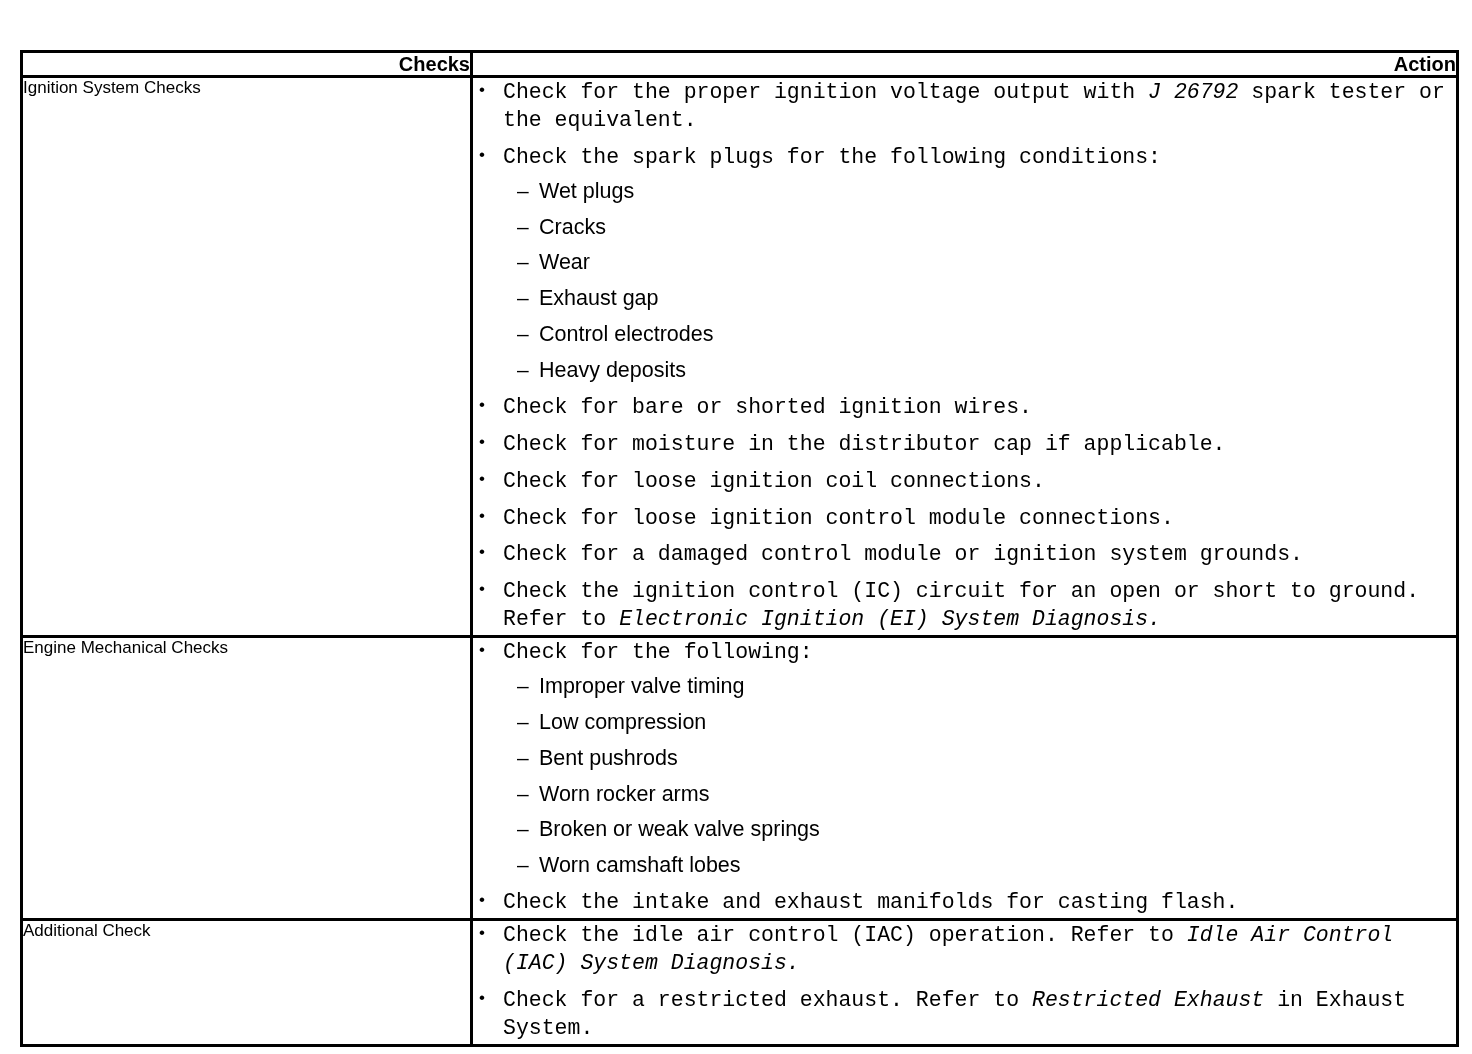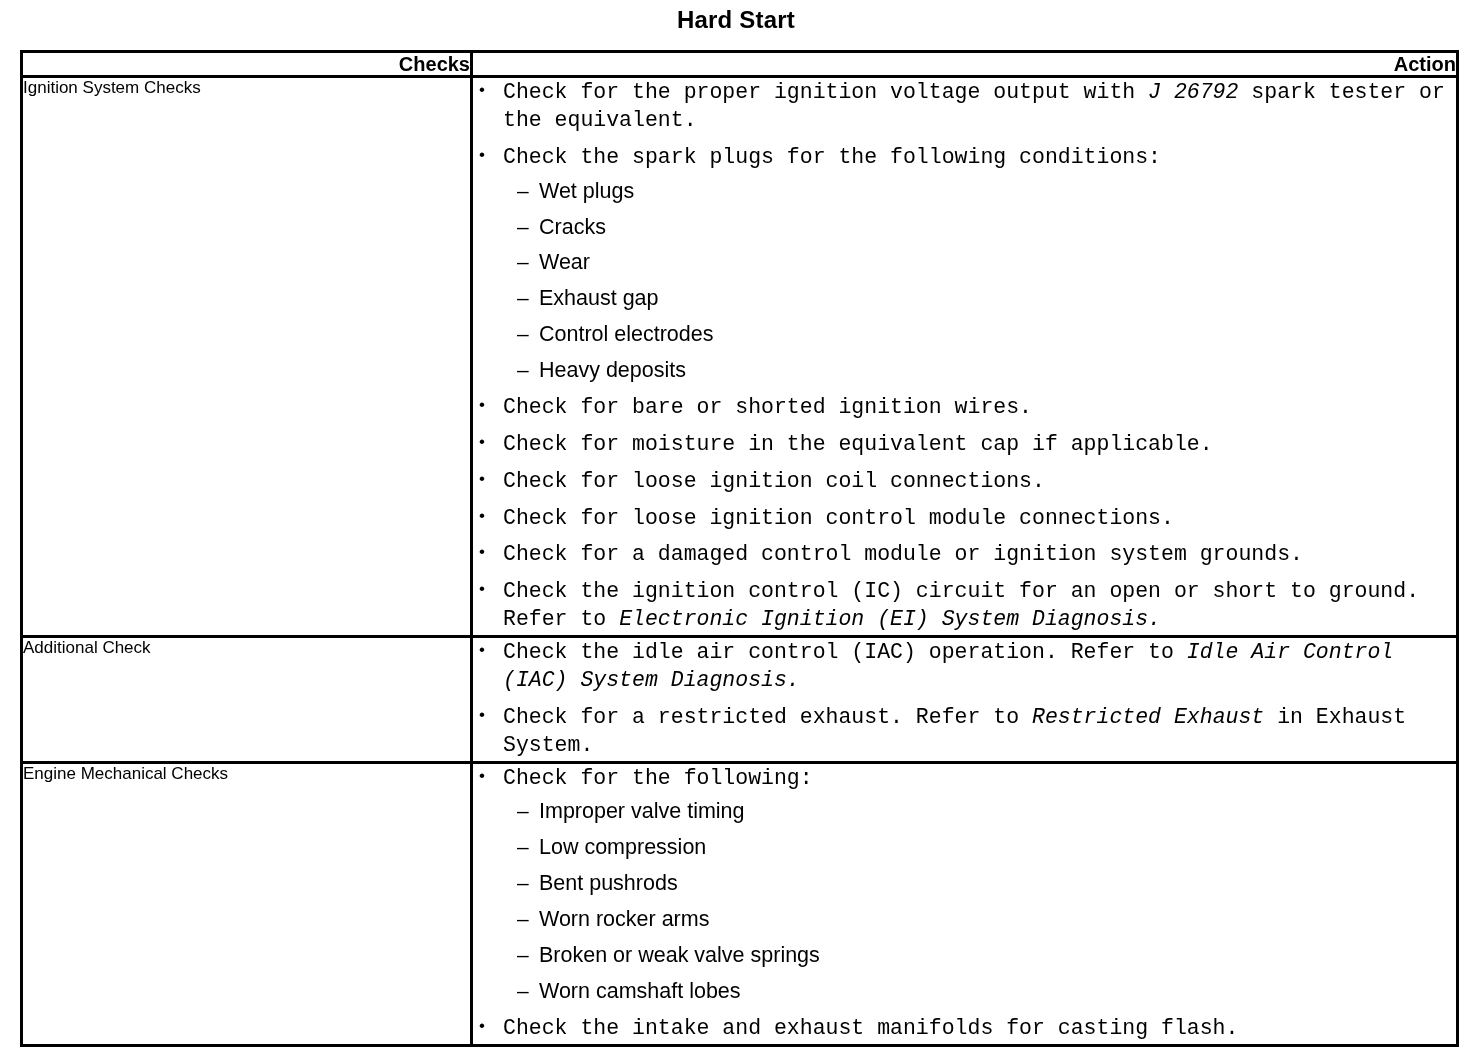--- a/index.html
+++ b/index.html
@@ -102,21 +102,20 @@
     line-height: 1.25;
   }
   .ital { font-style: italic; }
   .txt { display: inline; font-family: Liberation Mono, monospace; }
 </style>
 </head>
 <body>
 
 <div class="page">
 
-  <div class="doc-title">Hard Start</div>
 
   <table class="dtc-table">
     <colgroup>
       <col class="col-checks">
       <col class="col-action">
     </colgroup>
     <thead>
       <tr>
         <th class="hdr">Checks</th>
         <th class="hdr">Action</th>
@@ -131,49 +130,49 @@
               <li><span class="bullet">•</span><span class="txt"><span>Check for the proper ignition voltage output with </span><span class="ital">J 26792</span><span> spark tester or the equivalent.</span></span></li>
               <li><span class="bullet">•</span><span class="txt"><span>Check the spark plugs for the following conditions:</span></span><ul class="b2">
                   <li><span class="dash">–</span><span>Wet plugs</span></li>
                   <li><span class="dash">–</span><span>Cracks</span></li>
                   <li><span class="dash">–</span><span>Wear</span></li>
                   <li><span class="dash">–</span><span>Exhaust gap</span></li>
                   <li><span class="dash">–</span><span>Control electrodes</span></li>
                   <li><span class="dash">–</span><span>Heavy deposits</span></li>
                 </ul></li>
               <li><span class="bullet">•</span><span class="txt"><span>Check for bare or shorted ignition wires.</span></span></li>
-              <li><span class="bullet">•</span><span class="txt"><span>Check for moisture in the equivalent cap if applicable.</span></span></li>
+              <li><span class="bullet">•</span><span class="txt"><span>Check for moisture in the distributor cap if applicable.</span></span></li>
               <li><span class="bullet">•</span><span class="txt"><span>Check for loose ignition coil connections.</span></span></li>
               <li><span class="bullet">•</span><span class="txt"><span>Check for loose ignition control module connections.</span></span></li>
               <li><span class="bullet">•</span><span class="txt"><span>Check for a damaged control module or ignition system grounds.</span></span></li>
               <li><span class="bullet">•</span><span class="txt"><span>Check the ignition control (IC) circuit for an open or short to ground. Refer to </span><span class="ital">Electronic Ignition (EI) System Diagnosis.</span></span></li>
-            </ul>
-          </td>
-        </tr>
-        <tr>
-          <td class="checks-cell"><span>Additional Check</span></td>
-          <td class="action-cell">
-            <ul class="b1">
-              <li><span class="bullet">•</span><span class="txt"><span>Check the idle air control (IAC) operation. Refer to </span><span class="ital">Idle Air Control (IAC) System Diagnosis.</span></span></li>
-              <li><span class="bullet">•</span><span class="txt"><span>Check for a restricted exhaust. Refer to </span><span class="ital">Restricted Exhaust</span><span> in  Exhaust  System.</span></span></li>
             </ul>
           </td>
         </tr>
         <tr>
           <td class="checks-cell"><span>Engine Mechanical Checks</span></td>
           <td class="action-cell">
             <ul class="b1">
               <li><span class="bullet">•</span><span class="txt"><span>Check for the following:</span></span><ul class="b2">
                   <li><span class="dash">–</span><span>Improper valve timing</span></li>
                   <li><span class="dash">–</span><span>Low compression</span></li>
                   <li><span class="dash">–</span><span>Bent pushrods</span></li>
                   <li><span class="dash">–</span><span>Worn rocker arms</span></li>
                   <li><span class="dash">–</span><span>Broken or weak valve springs</span></li>
                   <li><span class="dash">–</span><span>Worn camshaft lobes</span></li>
                 </ul></li>
               <li><span class="bullet">•</span><span class="txt"><span>Check the intake and exhaust manifolds for casting flash.</span></span></li>
             </ul>
           </td>
         </tr>
+        <tr>
+          <td class="checks-cell"><span>Additional Check</span></td>
+          <td class="action-cell">
+            <ul class="b1">
+              <li><span class="bullet">•</span><span class="txt"><span>Check the idle air control (IAC) operation. Refer to </span><span class="ital">Idle Air Control (IAC) System Diagnosis.</span></span></li>
+              <li><span class="bullet">•</span><span class="txt"><span>Check for a restricted exhaust. Refer to </span><span class="ital">Restricted Exhaust</span><span> in  Exhaust  System.</span></span></li>
+            </ul>
+          </td>
+        </tr>
       </tbody>
   </table>
 
 </div>
 
 </body></html>

